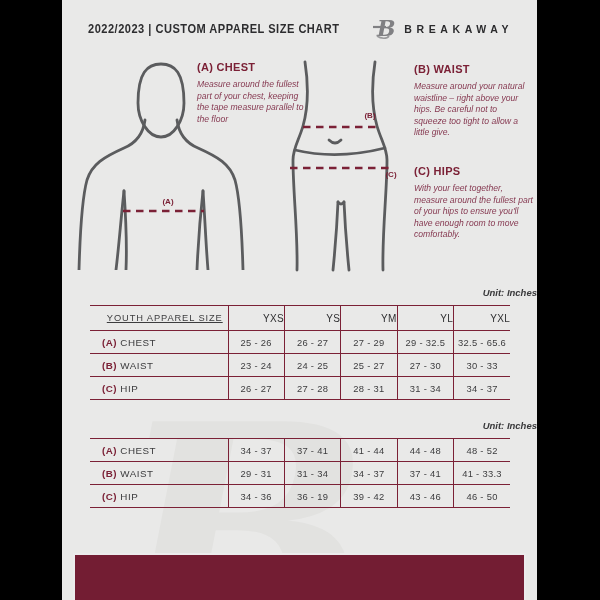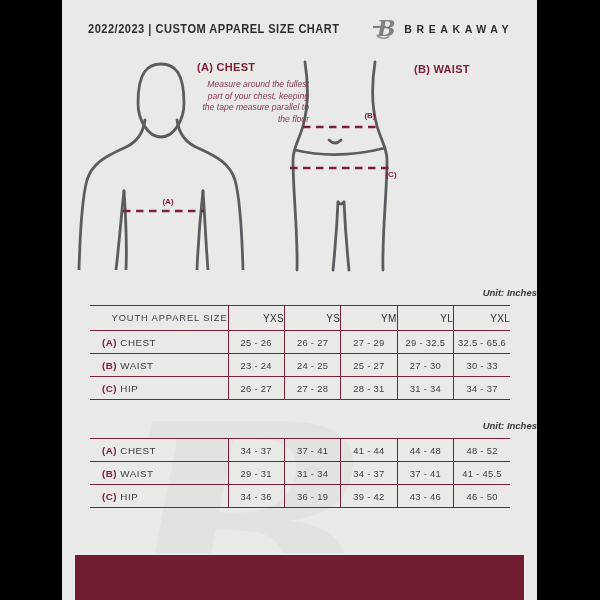--- a/index.html
+++ b/index.html
@@ -13,43 +13,43 @@
                color:#e2e2e0; line-height:1; z-index:0; letter-spacing:-10px; }
 
   
   .hdr-title { left:26px; top:21px; font:700 13.5px "Liberation Sans", sans-serif; color:#2d2d2f;
                letter-spacing:.6px; transform:scaleX(.82); transform-origin:left top; white-space:nowrap; }
   .logo-wrap { right:24px; top:16px; display:flex; align-items:center; gap:7px; }
   .brand-name { font:700 10.5px "Liberation Sans", sans-serif; letter-spacing:4.6px; color:#2b2b2d; }
 
   
   .instr h3 { font:700 11px "Liberation Sans", sans-serif; color:#7b2136; letter-spacing:.3px; }
-  .instr p  { margin-top:6px; font:italic 400 8.6px/11.6px "Liberation Sans", sans-serif; color:#863951;text-align:right; }
+  .instr p  { margin-top:6px; font:italic 400 8.6px/11.6px "Liberation Sans", sans-serif; color:#863951; }
   .pre { white-space:pre-line; }
   .instr-a { left:135px; top:61px;  width:112px; }
   .instr-b { left:352px; top:63px;  width:114px; }
   .instr-c { left:352px; top:165px; width:122px; }
 
   .marker { position:absolute; font:700 8px "Liberation Sans", sans-serif; color:#7b2136; width:22px; text-align:center; z-index:1; }
 
   
   .tbl-title { left:0; width:475px; text-align:center; font:700 10.5px "Liberation Sans", sans-serif;
                color:#39393b; letter-spacing:.3px; }
   .tbl-unit  { left:0; width:475px; text-align:right; font:italic 600 9.5px "Liberation Sans", sans-serif;
                color:#3a3a3c; }
 
   
   table.size { border-collapse:collapse; table-layout:fixed; width:420px; border-top:1.6px solid #7b2136; }
   table.size tr { height:23px; border-bottom:1.4px solid #7b2136; }
   table.size tr.hdr { height:25px; }
   table.size th, table.size td { border-left:1.4px solid #7b2136; font-weight:normal; }
   table.size th:first-child, table.size td:first-child { border-left:none; }
   th.size-col { font:700 10px "Liberation Sans", sans-serif; color:#2f2f31; text-align:right; letter-spacing:.3px; }
-  th.label-col { font:400 9.3px "Liberation Sans", sans-serif; color:#3c3c3e; text-align:right;
-                 padding-left:12px; letter-spacing:.9px; }
+  th.label-col { font:400 9.3px "Liberation Sans", sans-serif; color:#3c3c3e; text-align:center;
+                 padding-left:12px; letter-spacing:.9px;text-decoration:underline; }
   td.row-label { text-align:left; padding-left:12px; font:400 9.8px "Liberation Sans", sans-serif;
                  color:#3c3c3e; letter-spacing:.5px; }
   td.row-label .pfx { font-weight:700; color:#7b2136; }
   td.val { text-align:center; font:400 9.4px "Liberation Sans", sans-serif; color:#3c3c3e; letter-spacing:.3px; }
 
   .footer-bar { left:11px; top:553px; width:453px; height:47px; background:#731d33;
                 border:2px solid #ecebec; border-bottom:none; z-index:2; }
 
   svg { display:block; }
 </style>
@@ -105,20 +105,26 @@
   </div>
   <div class="marker" style="left:297px; top:111px;">(B)</div>
   <div class="marker" style="left:318px; top:170px;">(C)</div>
 
   <div class="abs instr instr-a z1">
     <h3>(A) CHEST</h3>
     <p>Measure around the fullest part of your chest, keeping the tape measure parallel to the floor</p>
   </div>
   <div class="abs instr instr-b z1">
     <h3>(B) WAIST</h3>
+    <p>Measure around your natural waistline – right above your hips. Be careful not to squeeze too tight to allow a little give.</p>
+  </div>
+  <div class="abs instr instr-c z1">
+    <h3>(C) HIPS</h3>
+    <p class="pre">With your feet together, measure around the fullest part of your hips to ensure you'll
+have enough room to move comfortably.</p>
   </div>
 
   <div class="abs tbl-unit z1" style="top:287px;">Unit: Inches</div>
   <table class="size abs z1" style="left:28px; top:305px;">
     <colgroup>
         <col style="width:138px">
         <col style="width:56.4px">
         <col style="width:56.4px">
         <col style="width:56.4px">
         <col style="width:56.4px">
@@ -178,21 +184,21 @@
       <td class="val">41 - 44</td>
       <td class="val">44 - 48</td>
       <td class="val">48 - 52</td>
     </tr>
     <tr>
       <td class="row-label"><span class="pfx">(B)</span> <span>WAIST</span></td>
       <td class="val">29 - 31</td>
       <td class="val">31 - 34</td>
       <td class="val">34 - 37</td>
       <td class="val">37 - 41</td>
-      <td class="val">41 - 45.5</td>
+      <td class="val">41 - 33.3</td>
     </tr>
     <tr>
       <td class="row-label"><span class="pfx">(C)</span> <span>HIP</span></td>
       <td class="val">34 - 36</td>
       <td class="val">36 - 19</td>
       <td class="val">39 - 42</td>
       <td class="val">43 - 46</td>
       <td class="val">46 - 50</td>
     </tr>
   </tbody>

